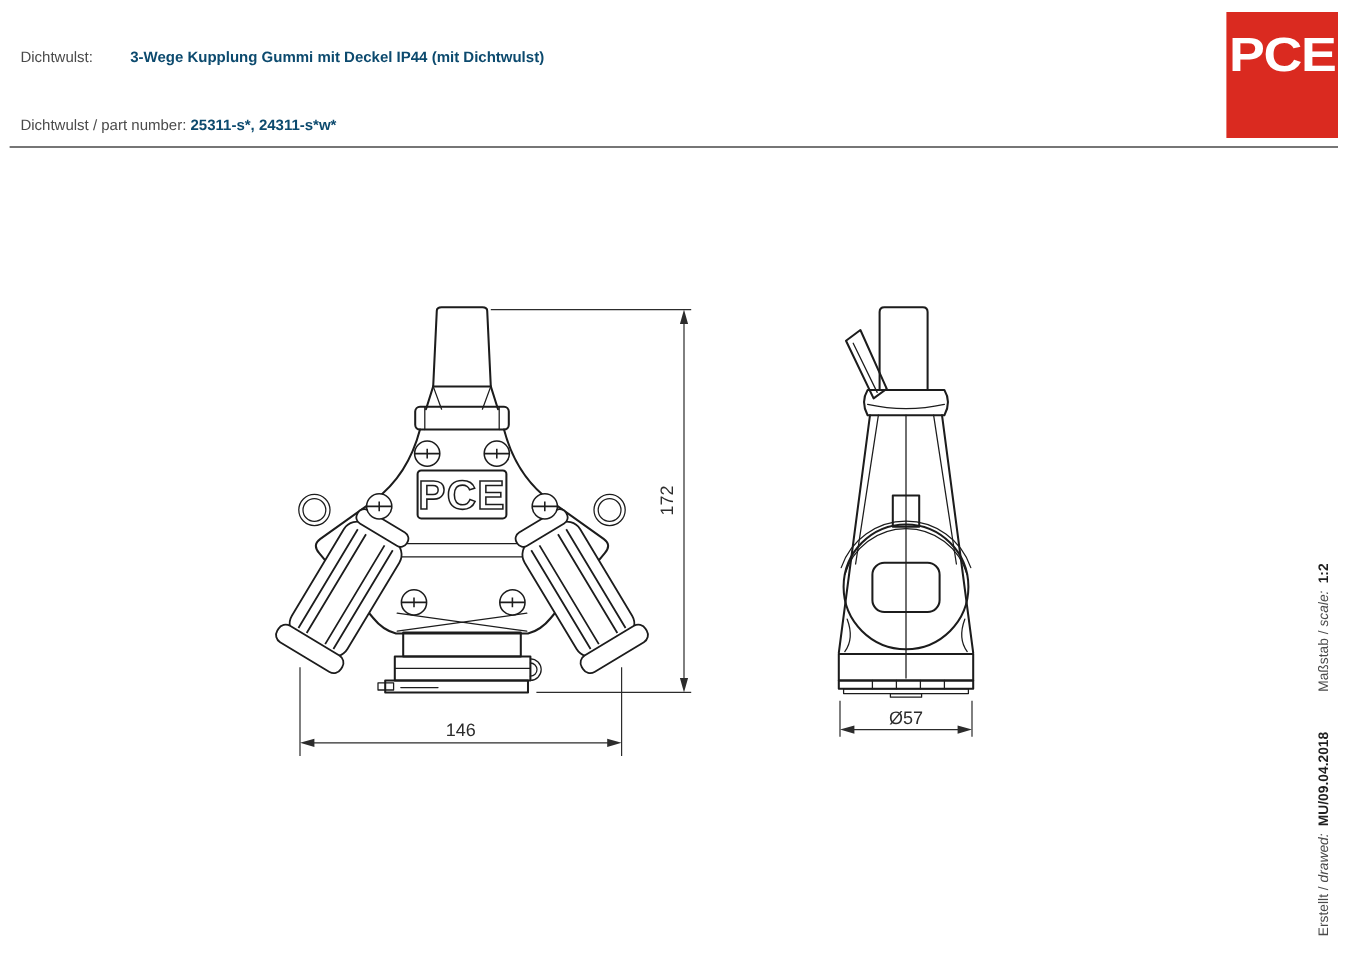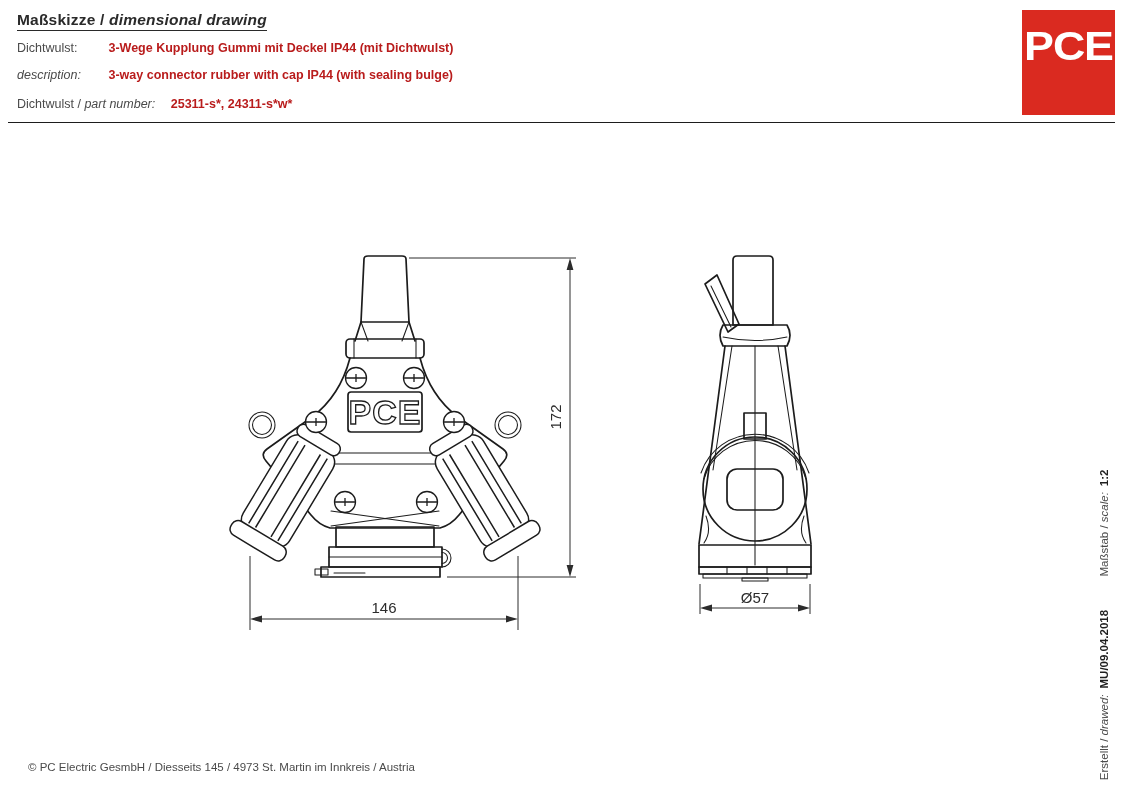--- a/index.html
+++ b/index.html
@@ -14,23 +14,23 @@
     letter-spacing:.2px;
   }
   .doc-title .en { font-style:italic; }
   .hrow { position:absolute; left:17px; font-size:12.5px; color:#4a4a4a; white-space:nowrap; }
   .hrow.r1 { top:41px; }
   .hrow.r2 { top:68px; }
   .hrow.r3 { top:97px; }
   .hrow .lbl  { display:inline-block; min-width:80px; }
   .hrow .lbl.it { font-style:italic; }
   .hrow .lbl2 { display:inline; }
-  .hrow .lbl2.it { font-style:italic; }
-  .hrow .val  { font-weight:bold; color:#b91c1c; margin-left:8px; }
-  .hrow.r3 .val { margin-left:12px; }
+  .hrow .lbl2.it { }
+  .hrow .val  { font-weight:bold; color:#0c4a6e; margin-left:8px; }
+  .hrow.r3 .val { margin-left:0; }
   
   .logo-box {
     position:absolute; left:1022px; top:10px; width:93px; height:105px;
     background:#DA2A20;
   }
   .logo-box span {
     display:block; text-align:center; margin-top:14px;
     font-weight:bold; font-size:40px; color:#ffffff; letter-spacing:-1px;
     transform:scaleX(1.12); transform-origin:center;
   }
@@ -58,29 +58,24 @@
   .vtext.scale   { left:1039px; top:516px; width:130px; }
   .vtext.created { left:1014px; top:688px; width:180px; }
   
   .footer { position:absolute; left:28px; top:761px; font-size:11.5px; color:#4a4a4a; }
 </style>
 </head>
 <body>
 
 <div class="page">
 
-  <div class="doc-title"><span class="de">Maßskizze</span><span> / </span><span class="en">dimensional drawing</span></div>
 
   <div class="hrow r1">
     <span class="lbl">Dichtwulst:</span>
     <span class="val">3-Wege Kupplung Gummi mit Deckel IP44 (mit Dichtwulst)</span>
-  </div>
-  <div class="hrow r2">
-    <span class="lbl it">description:</span>
-    <span class="val">3-way connector rubber with cap IP44 (with sealing bulge)</span>
   </div>
   <div class="hrow r3">
     <span class="lbl2">Dichtwulst / </span><span class="lbl2 it">part number:</span>
     <span class="val">25311-s*, 24311-s*w*</span>
   </div>
 
   <div class="logo-box">
     <span>PCE</span>
   </div>
 
@@ -187,15 +182,14 @@
     </g>
   </svg>
 
   <div class="vtext scale">
     <span>Maßstab / </span><span class="it">scale:</span><span class="bold">1:2</span>
   </div>
   <div class="vtext created">
     <span>Erstellt / </span><span class="it">drawed:</span><span class="bold">MU/09.04.2018</span>
   </div>
 
-  <div class="footer">© PC Electric GesmbH / Diesseits 145 / 4973 St. Martin im Innkreis / Austria</div>
 
 </div>
 
 </body></html>

